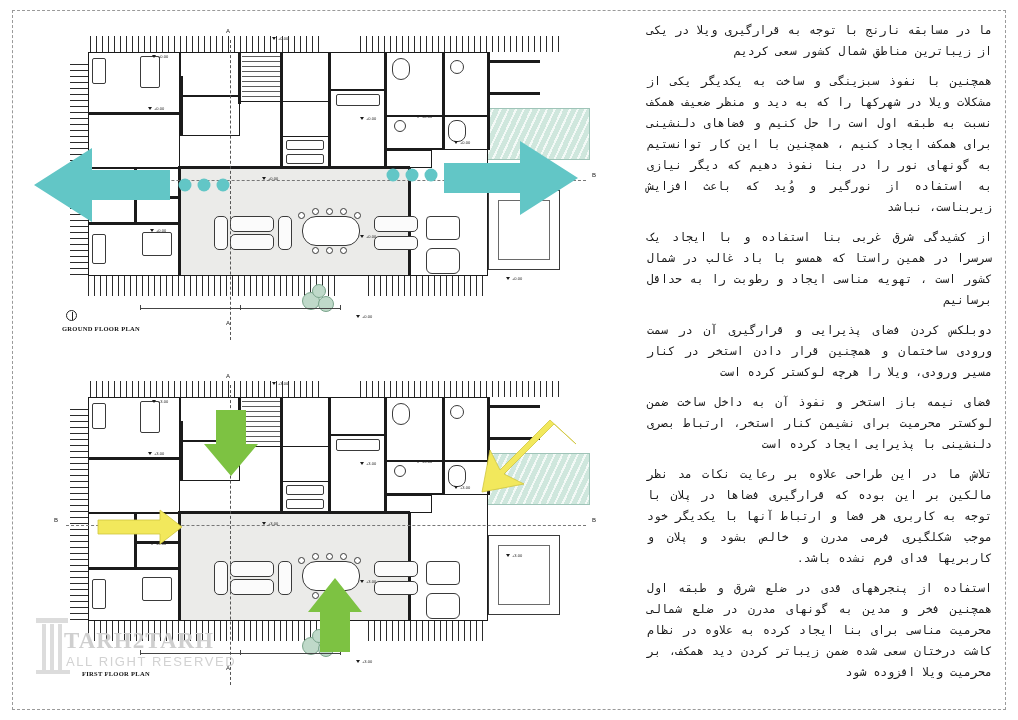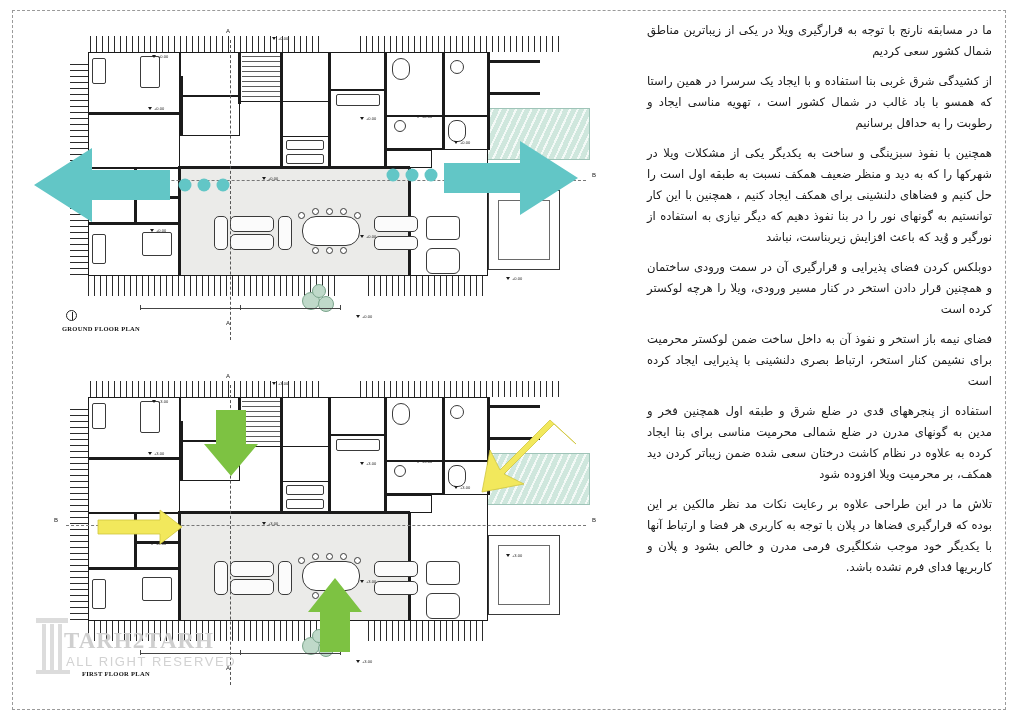--- a/index.html
+++ b/index.html
@@ -193,20 +193,21 @@
     width: 345px;
     direction: rtl;
     text-align: justify;
     font-family: "DejaVu Sans", sans-serif;
     font-size: 11.6px;
     line-height: 21px;
     color: #1a1a1a;
   }
   #text-col p {
     margin: 0 0 9px 0;
+    font-family: Liberation Mono, monospace;
   }
 </style>
 </head>
 <body>
 
 <div id="page">
   <div class="frame"></div>
 
   <div class="plan-wrap" id="plan-top">
 
@@ -487,20 +488,20 @@
     <div class="wm-col" style="left:14px; top:14px; width:4px; height:46px;"></div>
     <div class="wm-col" style="left:22px; top:14px; width:4px; height:46px;"></div>
     <div class="wm-col" style="left:0px; top:8px; width:32px; height:5px;"></div>
     <div class="wm-col" style="left:0px; top:60px; width:34px; height:4px;"></div>
     <div class="wm-name">TARH2TARH</div>
     <div class="wm-sub">ALL RIGHT RESERVED</div>
   </div>
 
   <div id="text-col">
     <p>ما در مسابقه نارنج با توجه به قرارگیری ویلا در یکی از زیباترین مناطق شمال کشور سعی کردیم</p>
+    <p>همچنین با نفوذ سبزینگی و ساخت به یکدیگر یکی از مشکلات ویلا در شهرکها را که به دید و منظر ضعیف همکف نسبت به طبقه اول است را حل کنیم و فضاهای دلنشینی برای همکف ایجاد کنیم ، همچنین با این کار توانستیم به گونهای نور را در بنا نفوذ دهیم که دیگر نیازی به استفاده از نورگیر و وُید که باعث افزایش زیربناست، نباشد</p>
     <p>از کشیدگی شرق غربی بنا استفاده و با ایجاد یک سرسرا در همین راستا که همسو با باد غالب در شمال کشور است ، تهویه مناسی ایجاد و رطوبت را به حداقل برسانیم</p>
-    <p>همچنین با نفوذ سبزینگی و ساخت به یکدیگر یکی از مشکلات ویلا در شهرکها را که به دید و منظر ضعیف همکف نسبت به طبقه اول است را حل کنیم و فضاهای دلنشینی برای همکف ایجاد کنیم ، همچنین با این کار توانستیم به گونهای نور را در بنا نفوذ دهیم که دیگر نیازی به استفاده از نورگیر و وُید که باعث افزایش زیربناست، نباشد</p>
     <p>دوبلکس کردن فضای پذیرایی و قرارگیری آن در سمت ورودی ساختمان و همچنین قرار دادن استخر در کنار مسیر ورودی، ویلا را هرچه لوکستر کرده است</p>
     <p>فضای نیمه باز استخر و نفوذ آن به داخل ساخت ضمن لوکستر محرمیت برای نشیمن کنار استخر، ارتباط بصری دلنشینی با پذیرایی ایجاد کرده است</p>
+    <p>تلاش ما در این طراحی علاوه بر رعایت نکات مد نظر مالکین بر این بوده که قرارگیری فضاها در پلان با توجه به کاربری هر فضا و ارتباط آنها با یکدیگر خود موجب شکلگیری فرمی مدرن و خالص بشود و پلان و کاربریها فدای فرم نشده باشد.</p>
     <p>استفاده از پنجرههای قدی در ضلع شرق و طبقه اول همچنین فخر و مدین به گونهای مدرن در ضلع شمالی محرمیت مناسی برای بنا ایجاد کرده به علاوه در نظام کاشت درختان سعی شده ضمن زیباتر کردن دید همکف، بر محرمیت ویلا افزوده شود</p>
-    <p>تلاش ما در این طراحی علاوه بر رعایت نکات مد نظر مالکین بر این بوده که قرارگیری فضاها در پلان با توجه به کاربری هر فضا و ارتباط آنها با یکدیگر خود موجب شکلگیری فرمی مدرن و خالص بشود و پلان و کاربریها فدای فرم نشده باشد.</p>
   </div>
 </div>
 
 </body></html>

